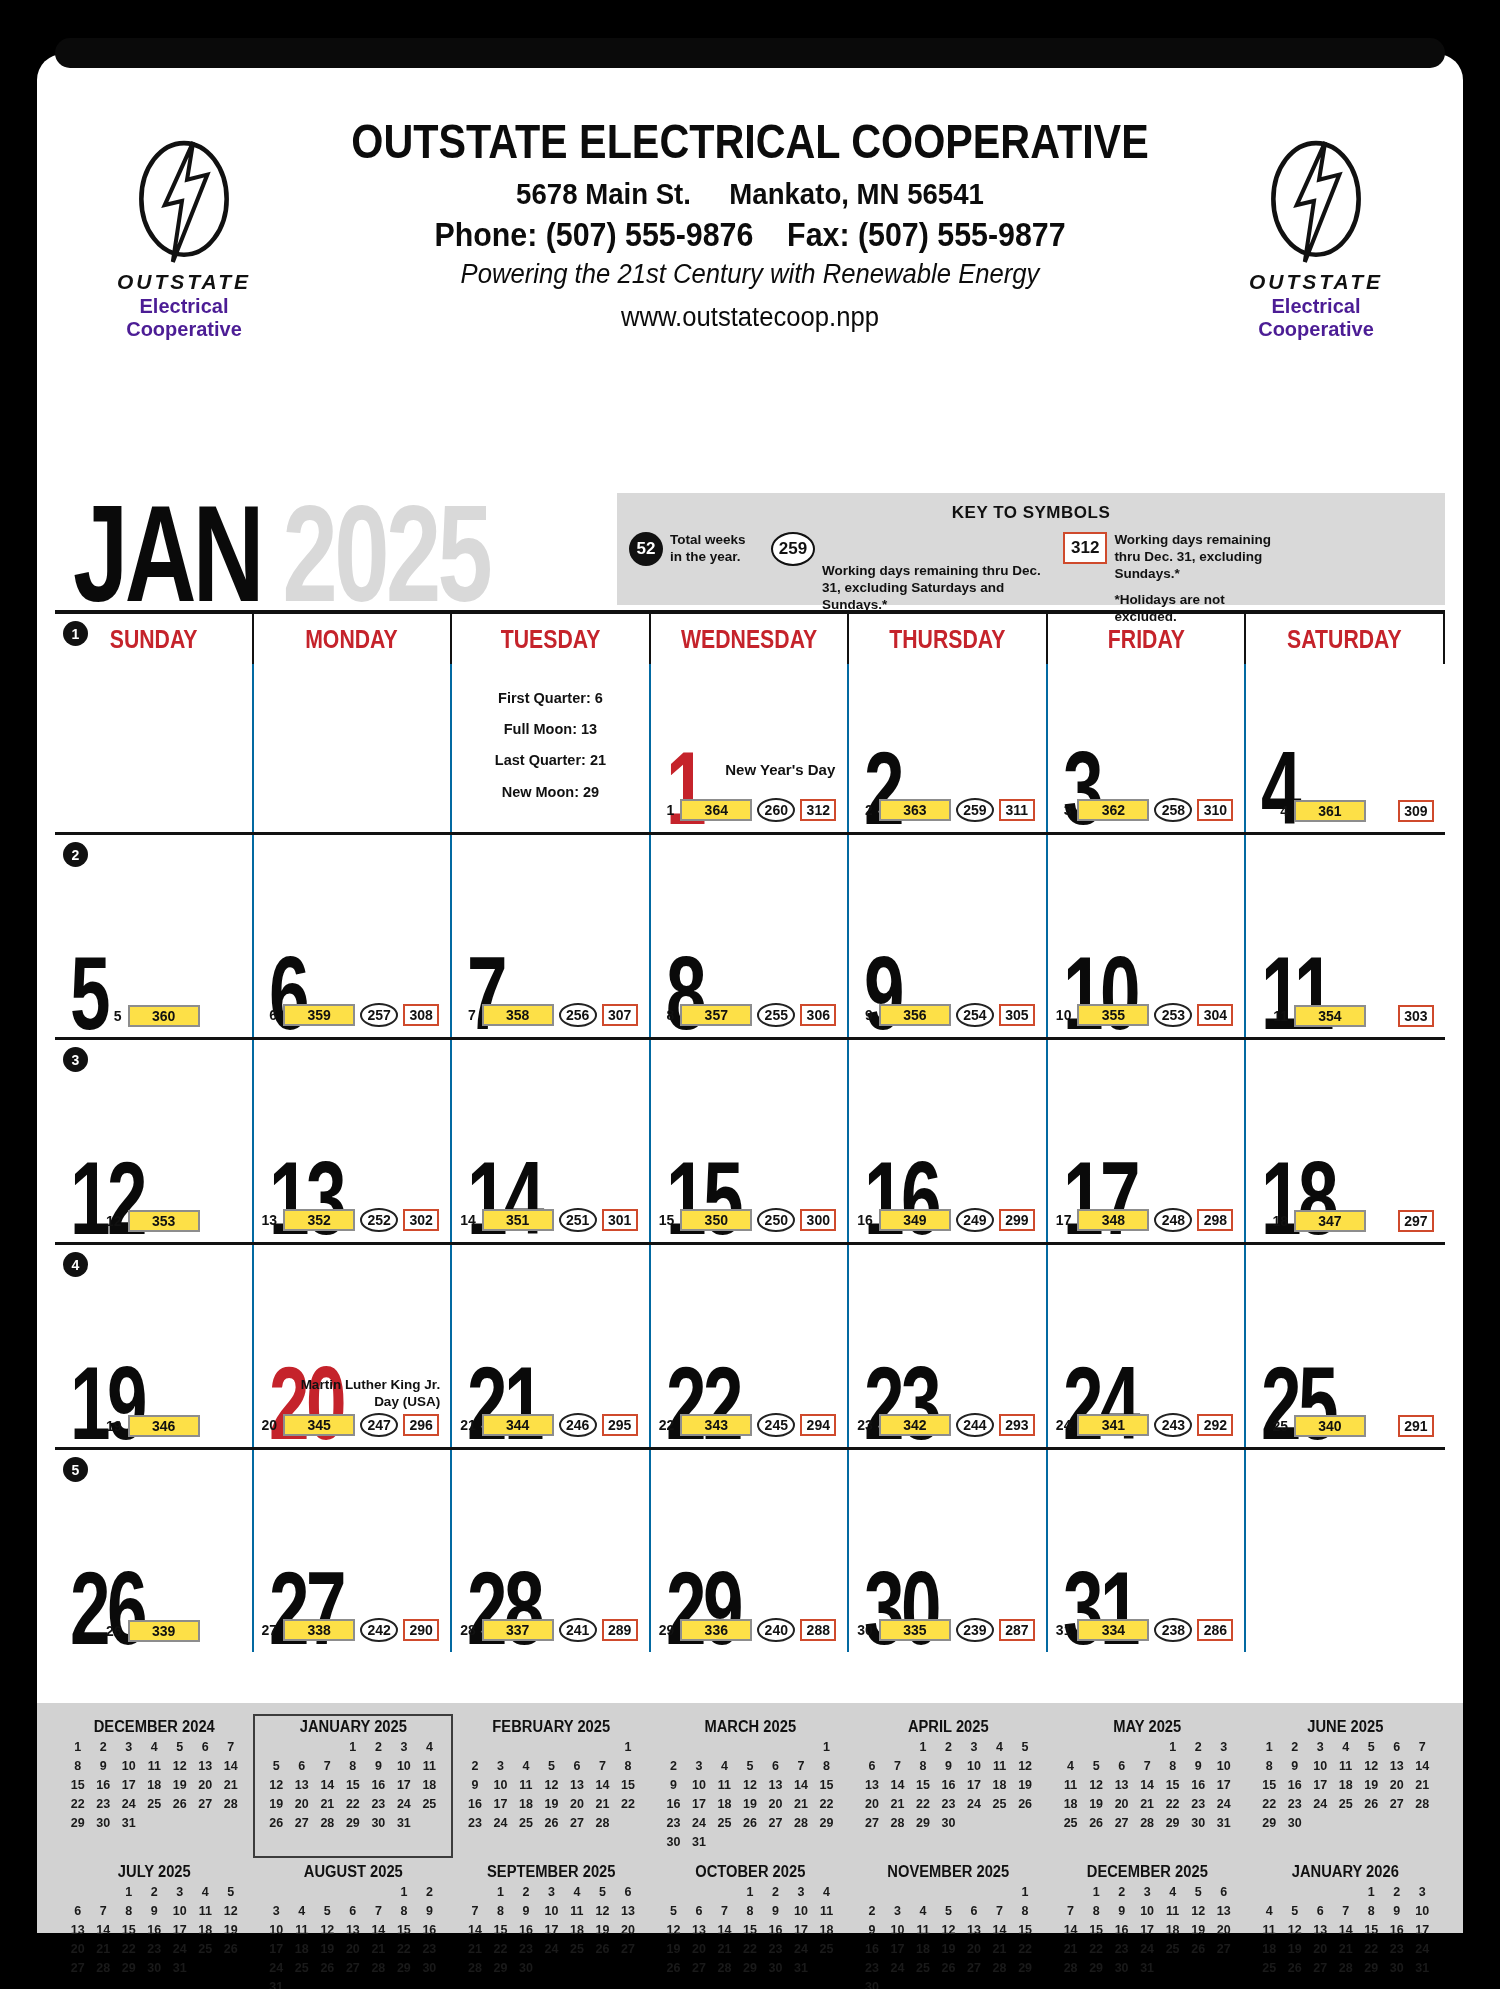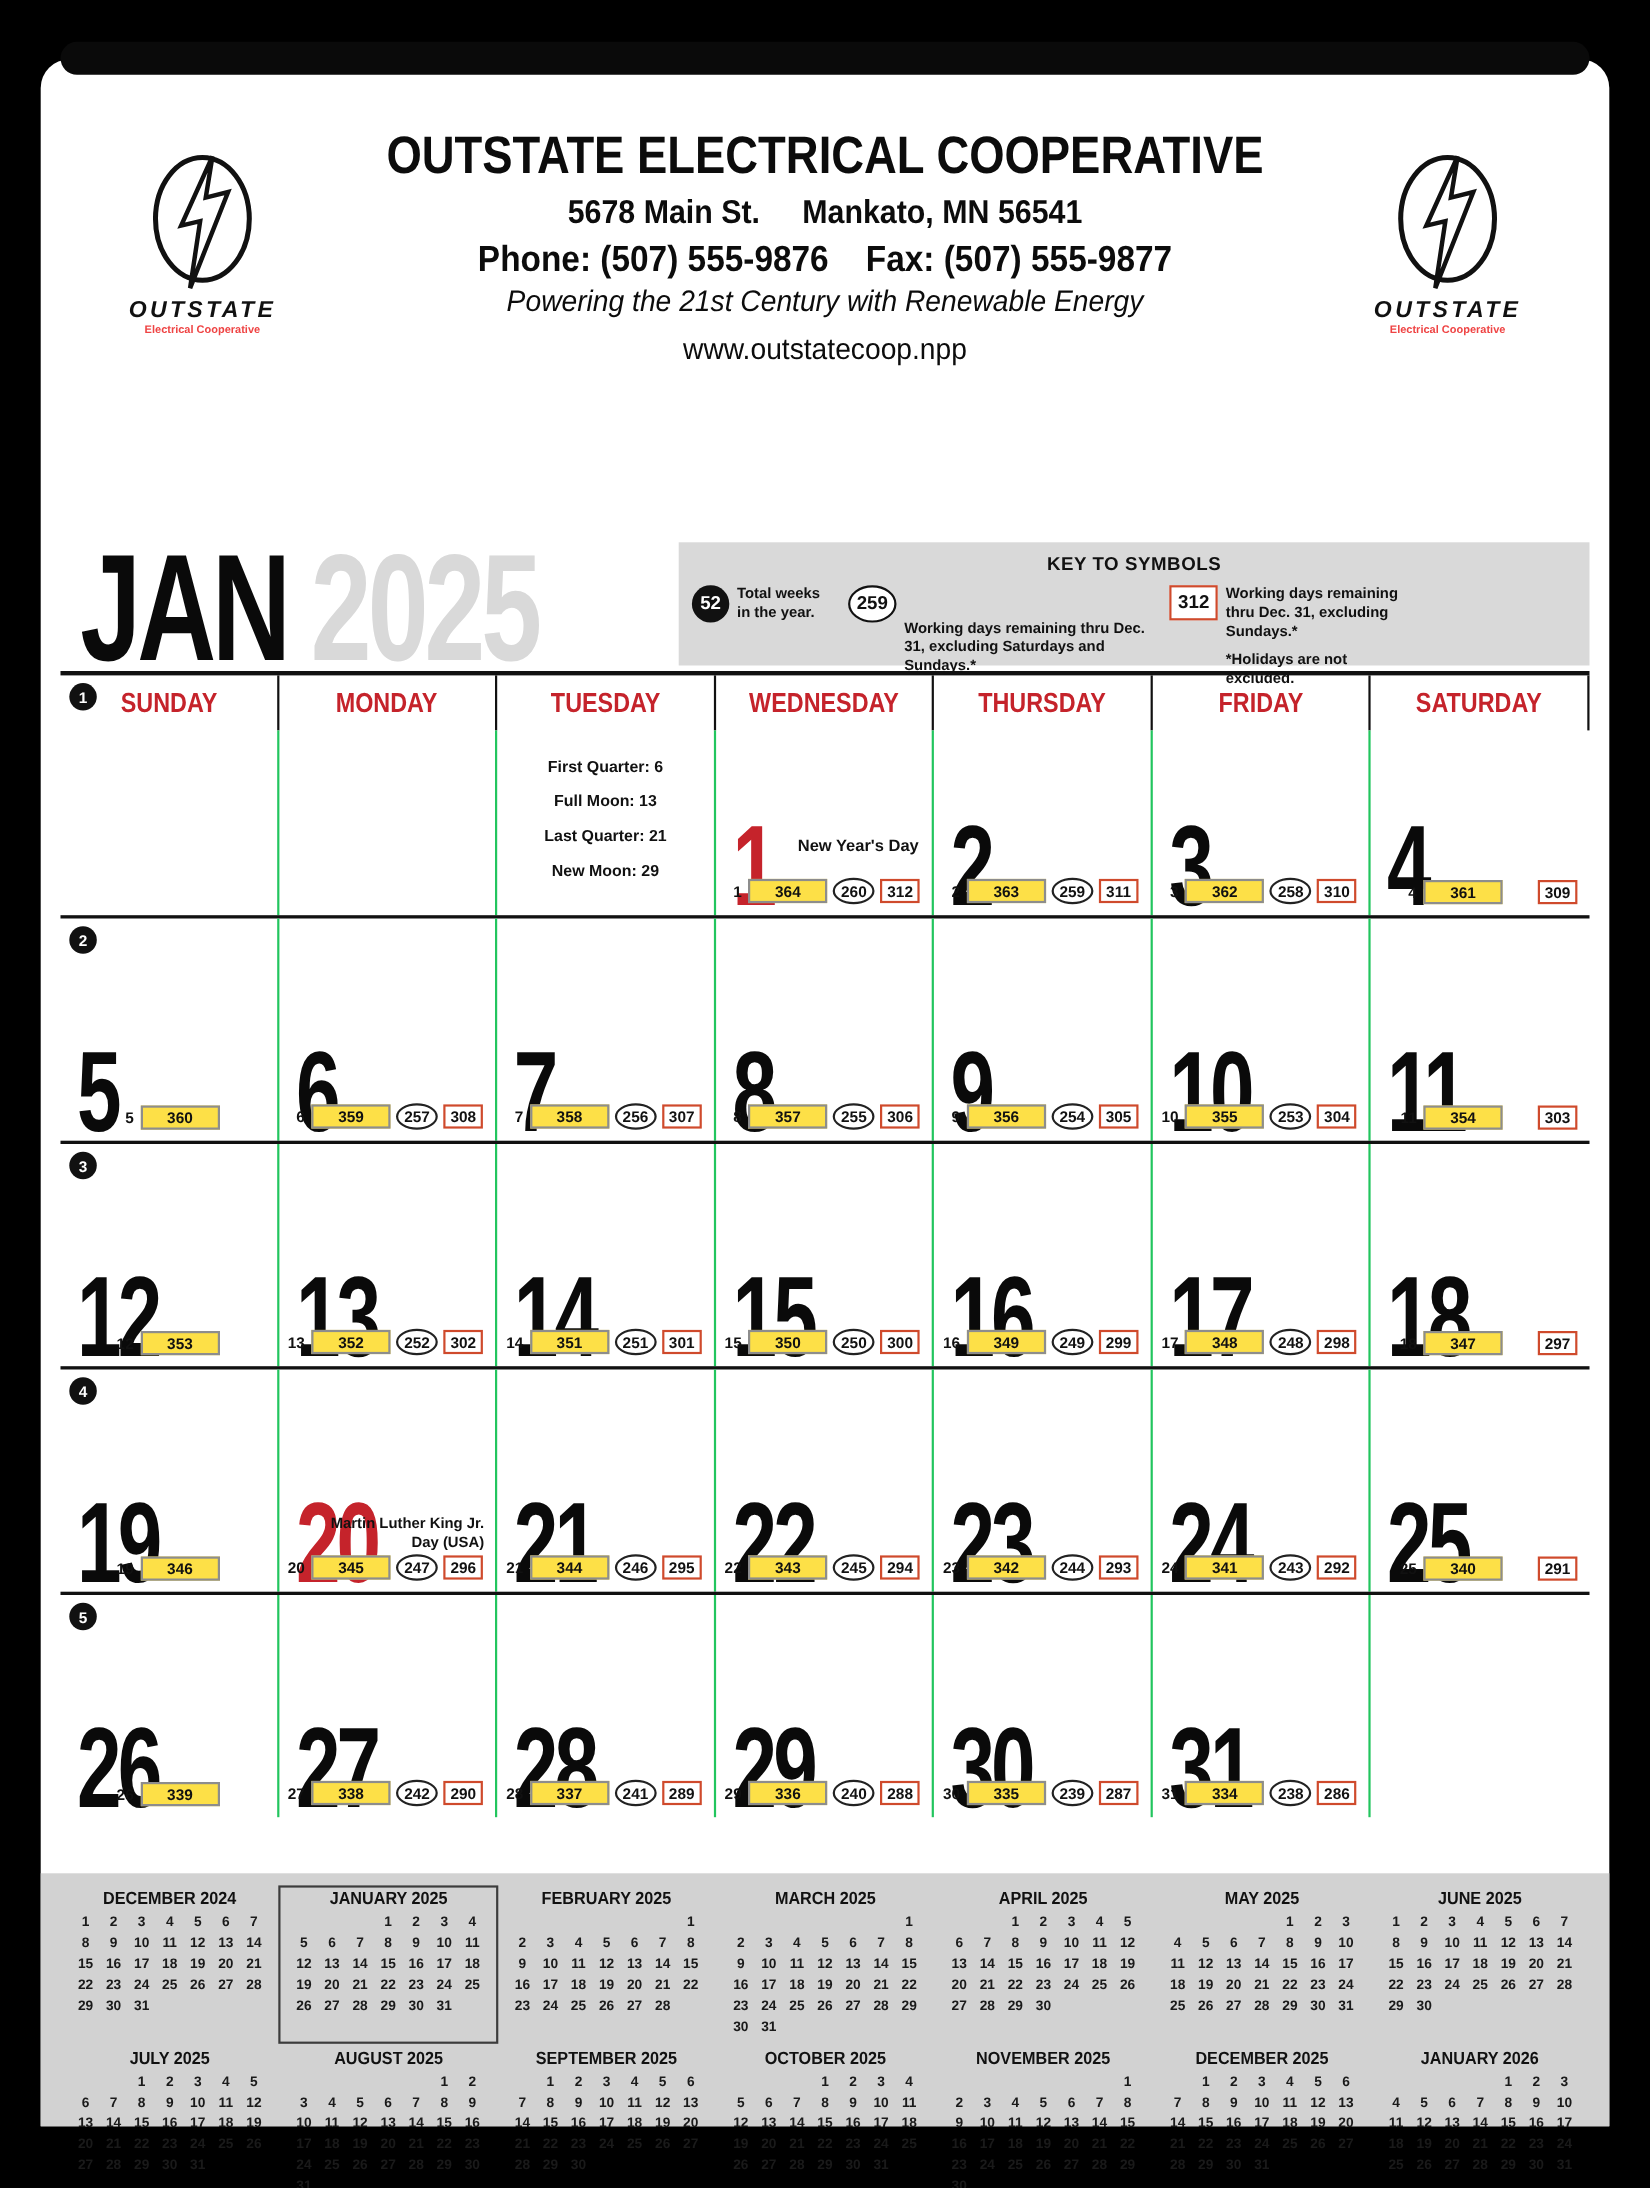--- a/index.html
+++ b/index.html
@@ -9,21 +9,21 @@
   .top-bar{position:absolute;left:55px;top:38px;width:1390px;height:30px;background:#0a0a0a;
     border-radius:16px;z-index:5;}
 
   
   .header{position:relative;height:425px;}
   .logo{position:absolute;top:82px;width:190px;text-align:center;}
   .logo.left{left:52px;}
   .logo.right{right:52px;}
   .logo svg{display:block;margin:0 auto;}
   .logo-name{font-size:21px;font-weight:bold;font-style:italic;letter-spacing:3px;margin-top:2px;color:#111;}
-  .logo-sub{font-size:10px;font-weight:bold;color:#ef4444;margin-top:1px;}
+  .logo-sub{font-size:20px;font-weight:bold;color:#4c1d95;margin-top:1px;}
   .header-text{text-align:center;padding-top:60px;color:#0c0c0c;}
   .company{font-size:48px;font-weight:bold;transform:scaleX(.86);letter-spacing:0;}
   .address{font-size:30px;font-weight:bold;margin-top:8px;white-space:pre;transform:scaleX(.92);}
   .phone{font-size:33px;font-weight:bold;margin-top:5px;white-space:pre;transform:scaleX(.92);}
   .tagline{font-size:27px;font-style:italic;font-weight:500;margin-top:5px;transform:scaleX(.95);}
   .website{font-size:27px;font-weight:500;margin-top:12px;transform:scaleX(.95);}
 
   
   .title-row{position:relative;height:131px;margin:0 18px;}
   .month-title{position:absolute;left:18px;bottom:-12px;font-size:138px;font-weight:bold;
@@ -45,21 +45,21 @@
   .footnote{margin-top:9px;}
 
   
   .cal{margin:0 18px;border-top:4px solid #111;}
   .weekday-row{display:grid;grid-template-columns:repeat(7,1fr);height:50px;position:relative;}
   .weekday-cell{border-right:2px solid #111;display:flex;align-items:center;justify-content:center;}
   .weekday-cell:last-child{border-right:none;}
   .wd-label{display:inline-block;color:#c5232b;font-weight:bold;font-size:25px;transform:scaleX(.85);letter-spacing:0;}
   .week-row{display:grid;grid-template-columns:repeat(7,1fr);position:relative;border-top:3px solid #111;height:202px;}
   .week-row.first{border-top:none;height:168px;}
-  .day-cell{position:relative;border-right:2px solid #22c55e;}
+  .day-cell{position:relative;border-right:2px solid #0369a1;}
   .day-cell:last-child{border-right:none;}
   .week-badge{position:absolute;top:7px;left:8px;width:25px;height:25px;background:#111;color:#fff;
     border-radius:50%;font-size:14px;font-weight:bold;display:flex;align-items:center;justify-content:center;z-index:3;}
   .big-num{position:absolute;left:15px;bottom:4px;font-size:104px;font-weight:bold;letter-spacing:-5px;
     line-height:80px;transform:scaleX(.7);transform-origin:left bottom;color:#0a0a0a;}
   .big-num.red{color:#c5232b;}
   .stats{position:absolute;bottom:10px;display:flex;align-items:center;gap:5px;font-weight:bold;
     font-size:14px;color:#111;}
   .stats.wd{right:11px;}
   .stats.sun{right:52px;}

